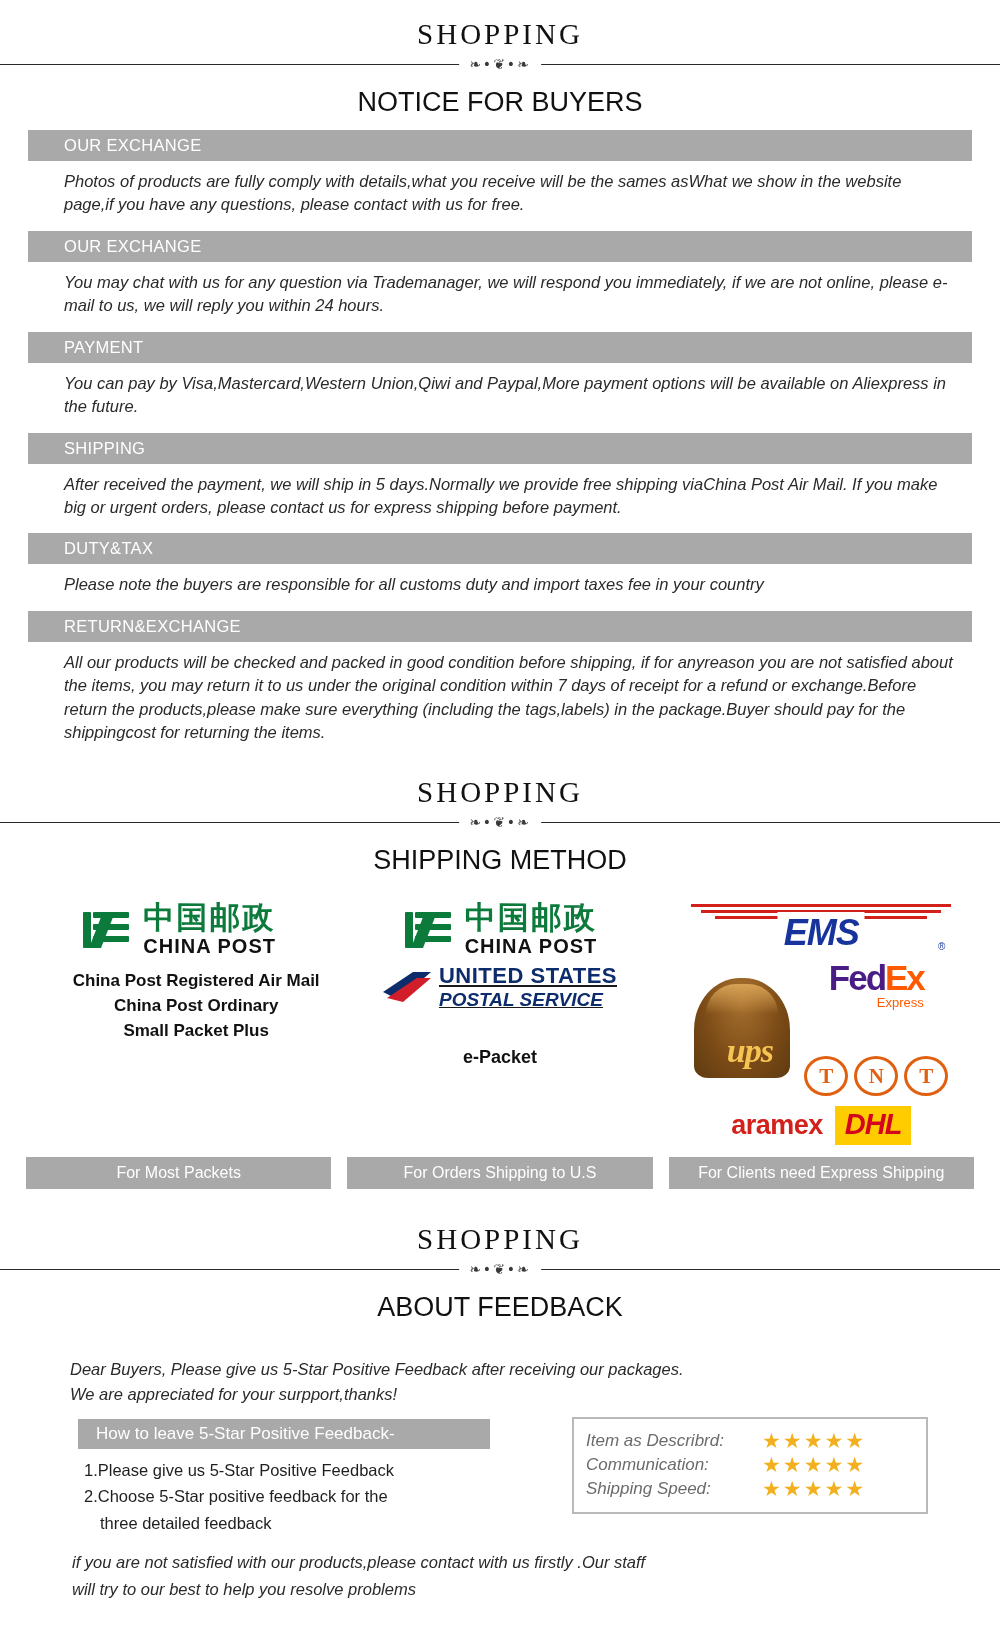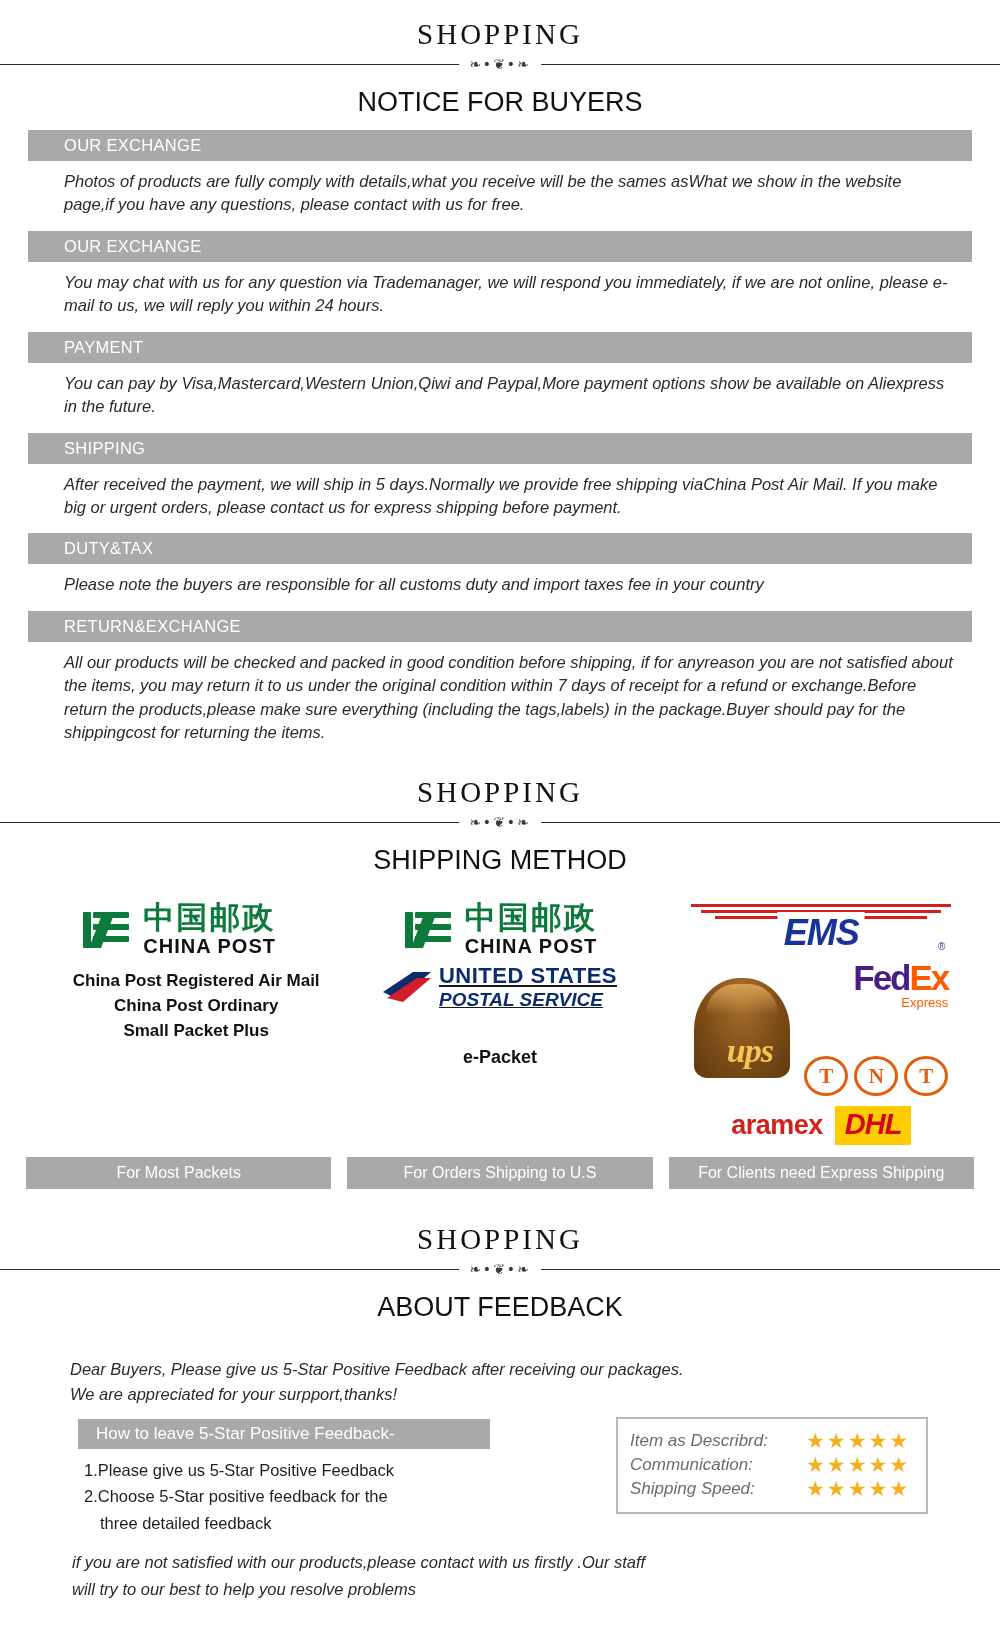--- a/index.html
+++ b/index.html
@@ -180,21 +180,21 @@
   .fedex {
     font-family: "Liberation Sans", sans-serif;
     font-weight: bold;
     font-size: 35px;
     letter-spacing: -2px;
     line-height: 1;
   }
   .fedex .fed { color: #4a1d84; }
   .fedex .ex { color: #ff5a00; }
   .fedex .express { display: block; text-align: right; font-size: 13px; color: #ff5a00; letter-spacing: 0; font-weight: normal; margin-top: 1px;}
-  .fedex-wrap { display: flex; flex-direction: column; align-items: flex-end; gap: 39px; }
+  .fedex-wrap { display: flex; flex-direction: column; align-items: center; gap: 39px; }
 
   .tnt { display: flex; gap: 6px; margin-top: 8px; }
   .tnt span {
     width: 44px; height: 40px; border-radius: 50%;
     border: 3px solid #e06010;
     color: #e06010;
     font-weight: bold;
     font-size: 21px;
     display: flex; align-items: center; justify-content: center;
     font-family: "Liberation Serif", serif;
@@ -259,21 +259,21 @@
     font-size: 16.5px;
     line-height: 1.5;
     padding-left: 46px;
     margin-top: 14px;
     color: #2a2a2a;
   }
   .rating-box {
     position: absolute;
     right: 72px;
     top: 82px;
-    width: 312px;
+    width: 356px;
     border: 2px solid #b9b9b9;
     background: #fff;
     padding: 8px 12px 10px 12px;
   }
   .rating-row { display: flex; align-items: center; margin: 3px 0; }
   .rating-row .lbl {
     flex: 0 0 176px;
     font-style: italic;
     font-size: 17px;
     color: #6b6b6b;
@@ -295,21 +295,21 @@
   <div class="section-title">NOTICE FOR BUYERS</div>
 
   <div class="notice-wrap">
     <div class="bar">OUR EXCHANGE</div>
     <div class="body-text">Photos of products are fully comply with details,what you receive will be the sames asWhat we show in the website page,if you have any questions, please contact with us for free.</div>
 
     <div class="bar">OUR EXCHANGE</div>
     <div class="body-text">You may chat with us for any question via Trademanager, we will respond you immediately, if we are not online, please e-mail to us, we will reply you within 24 hours.</div>
 
     <div class="bar">PAYMENT</div>
-    <div class="body-text">You can pay by Visa,Mastercard,Western Union,Qiwi and Paypal,More payment options show be available on Aliexpress in the future.</div>
+    <div class="body-text">You can pay by Visa,Mastercard,Western Union,Qiwi and Paypal,More payment options will be available on Aliexpress in the future.</div>
 
     <div class="bar">SHIPPING</div>
     <div class="body-text">After received the payment, we will ship in 5 days.Normally we provide free shipping viaChina Post Air Mail. If you make big or urgent orders, please contact us for express shipping before payment.</div>
 
     <div class="bar">DUTY&amp;TAX</div>
     <div class="body-text">Please note the buyers are responsible for all customs duty and import taxes fee in your country</div>
 
     <div class="bar">RETURN&amp;EXCHANGE</div>
     <div class="body-text">All our products will be checked and packed in good condition before shipping, if for anyreason you are not satisfied about the items, you may return it to us under the original condition within 7 days of receipt for a refund or exchange.Before return the products,please make sure everything (including the tags,labels) in the package.Buyer should pay for the shippingcost for returning the items.</div>
   </div>

